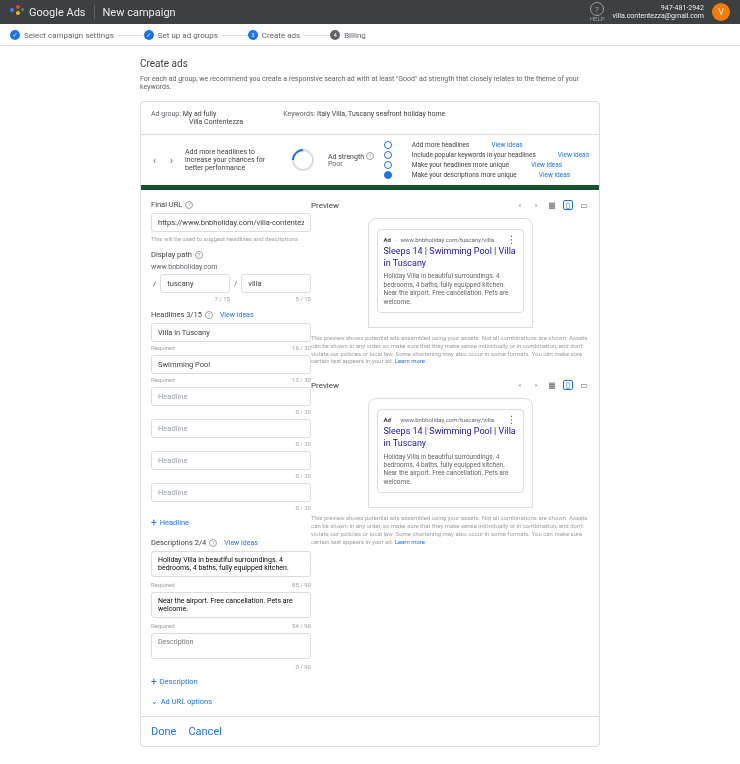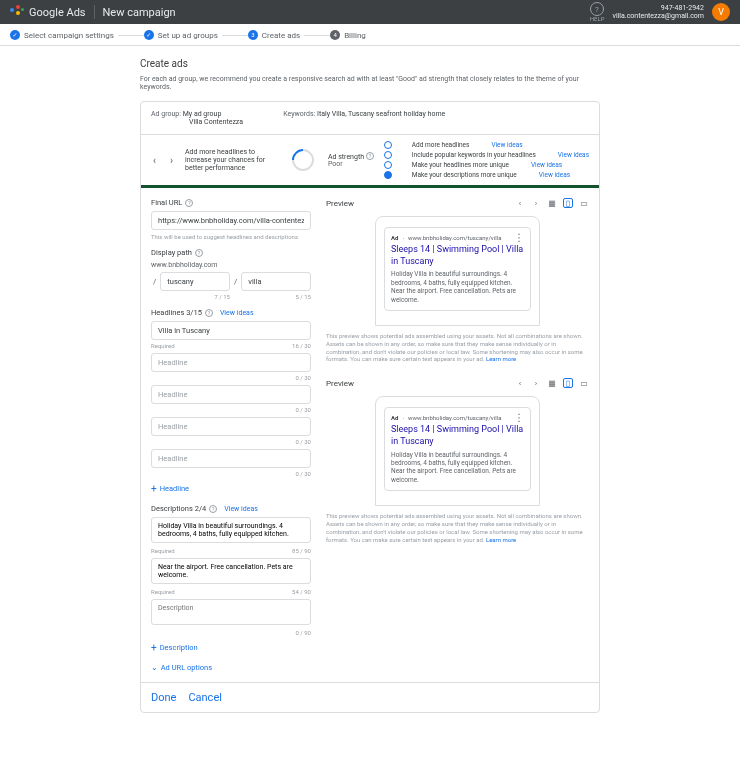--- a/index.html
+++ b/index.html
@@ -44,21 +44,21 @@
 .strength-circle { width:22px;height:22px;border:2px solid #dadce0;border-radius:50%;border-top-color:#1a73e8;transform:rotate(-45deg); margin-right:4px;}
 .strength-info { font-size:7px; }
 .strength-info .lbl { color:#3c4043; }
 .strength-info .val { color:#5f6368; }
 .suggestions { display:flex; flex-direction:column; gap:2px; }
 .sugg { display:flex; align-items:center; gap:20px; font-size:6.5px; }
 .sugg-circle { width:8px;height:8px;border:1px solid #1a73e8;border-radius:50%; }
 .sugg-circle.filled{ background:#1a73e8; }
 .sugg a { color:#1a73e8; text-decoration:none; margin-left:2px;}
 
-.two-col { display:flex; padding:10px; gap:15px; border-top:3px solid #14532d;}
+.two-col { display:flex; padding:10px; border-top:5px solid #14532d;}
 .left-col { width:160px; }
 .right-col { flex:1; }
 
 .field-label { font-size:7.5px; color:#3c4043; margin-bottom:4px; display:flex; align-items:center; gap:3px;}
 .info-icon { width:8px;height:8px;border:1px solid #9aa0a6;border-radius:50%;font-size:6px;display:inline-flex;align-items:center;justify-content:center;color:#9aa0a6; }
 .input { width:100%; border:1px solid #dadce0; border-radius:3px; padding:4px 6px; font-size:7.5px; color:#3c4043; outline:none; }
 .input::placeholder { color:#9aa0a6; }
 .helper { font-size:6px; color:#9aa0a6; margin:3px 0 8px; }
 .path-row { display:flex; align-items:center; gap:2px; }
 .path-base { font-size:7px; color:#5f6368; margin-bottom:3px;}
@@ -144,21 +144,21 @@
 </div>
 
 <div class="main">
   <div class="section-title">Create ads</div>
   <div class="section-sub">For each ad group, we recommend you create a responsive search ad with at least "Good" ad strength that closely relates to the theme of your keywords.</div>
 
   <div class="card">
     <div class="adgroup-row">
       <div>
         <span class="label">Ad group:</span>
-        <span class="val">My ad group</span>
+        <span class="val">My ad fully</span>
         <div class="val" style="margin-left:38px">Villa Contentezza</div>
       </div>
       <div>
         <span class="label">Keywords:</span>
         <span class="val">Italy Villa, Tuscany seafront holiday home</span>
       </div>
     </div>
 
     <div class="hint-bar">
       <span class="arrow">‹</span>
@@ -225,20 +225,24 @@
         <div class="field-label">
             <span>Headlines 3/15</span>
             <span class="info-icon">?</span>
             <a href="#" class="view-ideas">View ideas</a>
           </div>
         <div id="headlines-container">
             <div class="headline-item"><input class="input" value="Villa in Tuscany" style=""><div class="meta">
                 <span>Required</span>
                 <span>16 / 30</span>
               </div></div>
+            <div class="headline-item"><input class="input" value="Swimming Pool" style=""><div class="meta">
+                <span>Required</span>
+                <span>13 / 30</span>
+              </div></div>
             <div class="headline-item"><input class="input" placeholder="Headline" style=""><div class="meta">
                 <span></span>
                 <span>0 / 30</span>
               </div></div>
             <div class="headline-item"><input class="input" placeholder="Headline" style=""><div class="meta">
                 <span></span>
                 <span>0 / 30</span>
               </div></div>
             <div class="headline-item"><input class="input" placeholder="Headline" style=""><div class="meta">
                 <span></span>

